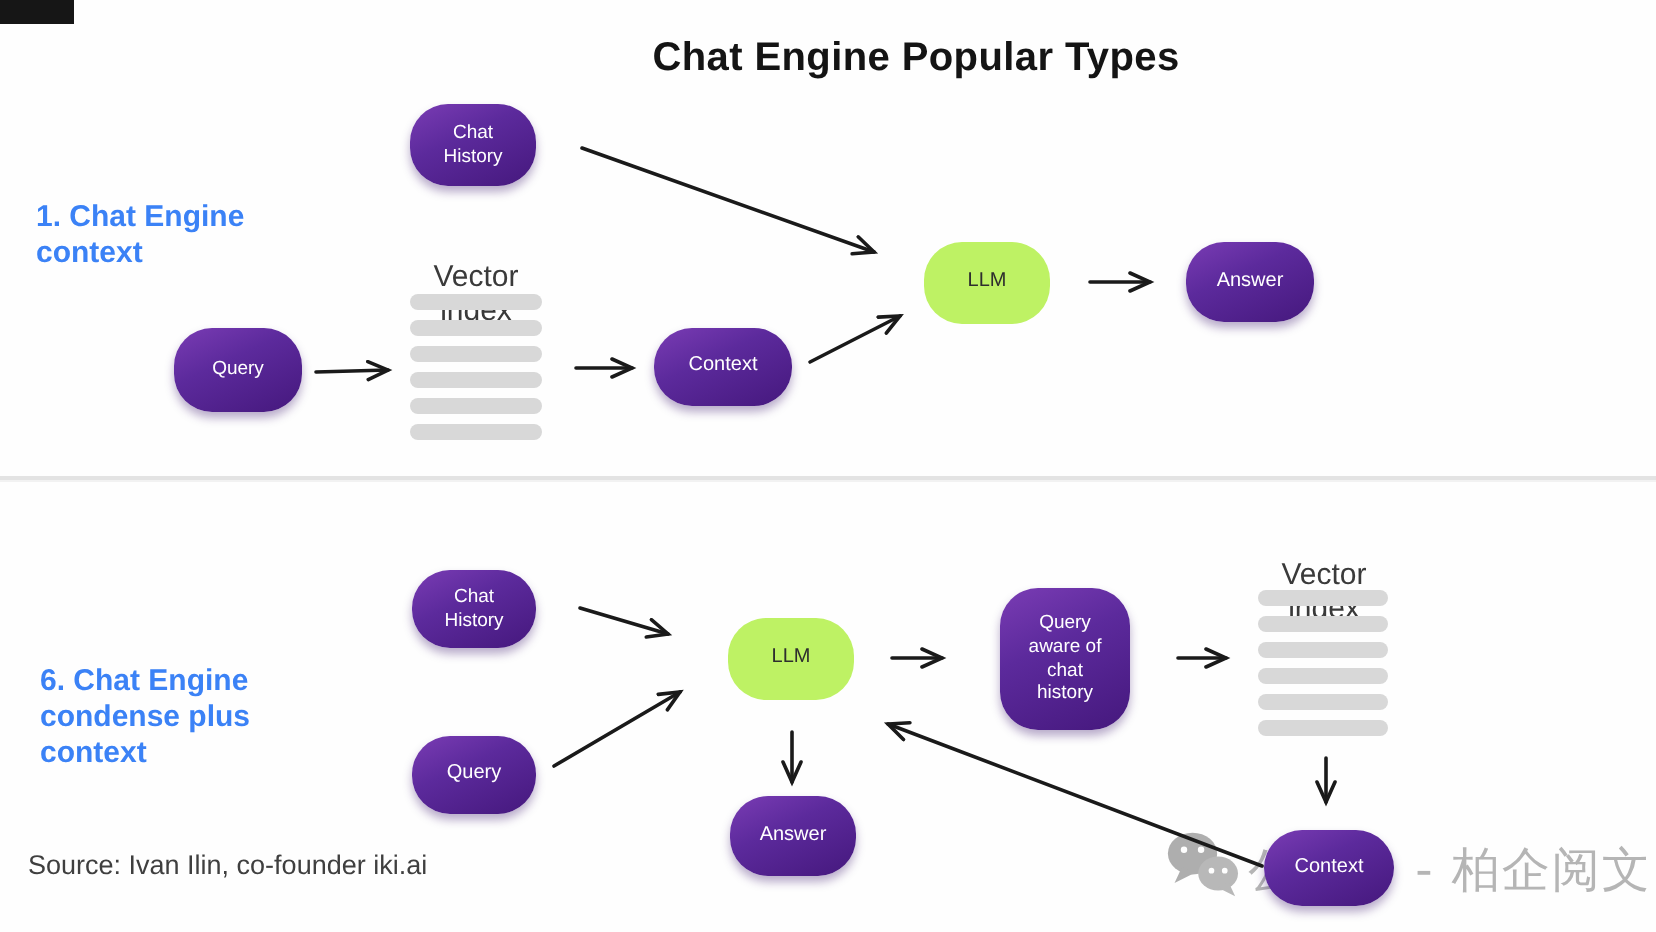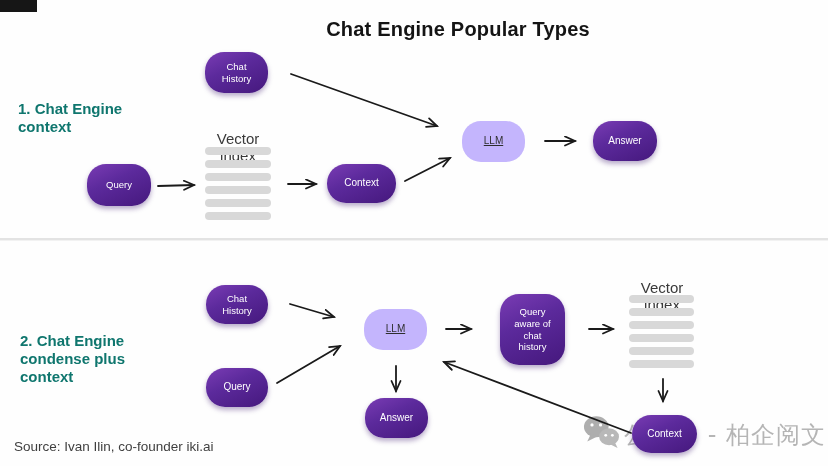--- a/index.html
+++ b/index.html
@@ -21,59 +21,58 @@
     letter-spacing:.2px;
     padding-left:44px;
   }
   .divider{
     position:absolute;left:0;top:238px;width:828px;height:2px;
     background:#e3e3e3;
     border-bottom:1px solid #f2f2f2;
   }
   .section-label{
     position:absolute;
-    font-size:15px;font-weight:600;color:#0f766e;
+    font-size:15px;font-weight:600;color:#3b82f6;
     line-height:18px;white-space:pre-line;
   }
   .node{
     position:absolute;
     display:flex;align-items:center;justify-content:center;
     text-align:center;
     border-radius:19px;
     font-size:10px;line-height:1.25;
     white-space:pre-line;
     z-index:2;
   }
   .node.purple{
     background:linear-gradient(155deg,#7a3cb4 0%,#5c2a9c 40%,#45187d 100%);
     color:#ffffff;
     box-shadow:0 3px 5px rgba(55,17,105,.35);
     font-size:9.5px;
   }
   .node.gray{
-    background:#c4b5fd;
+    background:#bef264;
     color:#2e2e2e;
-    text-decoration:underline;
   }
   .vec-label{
     position:absolute;
     font-size:15px;color:#3a3a3a;
     text-align:center;
     z-index:2;
   }
   .vec-stack{
     position:absolute;z-index:2;
   }
   .vec-stack .bar{
     height:8px;border-radius:4px;
     background:#d8d8d8;
     margin-bottom:5px;
   }
   .source-note{
-    position:absolute;left:14px;top:439px;
+    position:absolute;left:14px;top:425px;
     font-size:13.5px;color:#3f3f3f;
   }
   .watermark{
     position:absolute;left:582px;top:414px;
     display:flex;align-items:flex-start;
     z-index:1;
     color:#b5b5b5;
   }
   .watermark .wm-text{
     font-size:24px;letter-spacing:1px;
@@ -129,21 +128,21 @@
   </div>
 
   <div class="node purple" style="left:327px;top:164px;width:69px;height:39px;font-size:10px;">Context</div>
 
   <div class="node gray" style="left:462px;top:121px;width:63px;height:41px;">LLM</div>
 
   <div class="node purple" style="left:593px;top:121px;width:64px;height:40px;font-size:10px;">Answer</div>
 
   <div class="divider"></div>
 
-  <div class="section-label" style="left:20px;top:332px;">2. Chat Engine
+  <div class="section-label" style="left:20px;top:332px;">6. Chat Engine
 condense plus
 context</div>
 
   <div class="node purple" style="left:206px;top:285px;width:62px;height:39px;">Chat
 History</div>
 
   <div class="node purple" style="left:206px;top:368px;width:62px;height:39px;font-size:10px;">Query</div>
 
   <div class="node gray" style="left:364px;top:309px;width:63px;height:41px;">LLM</div>
 

